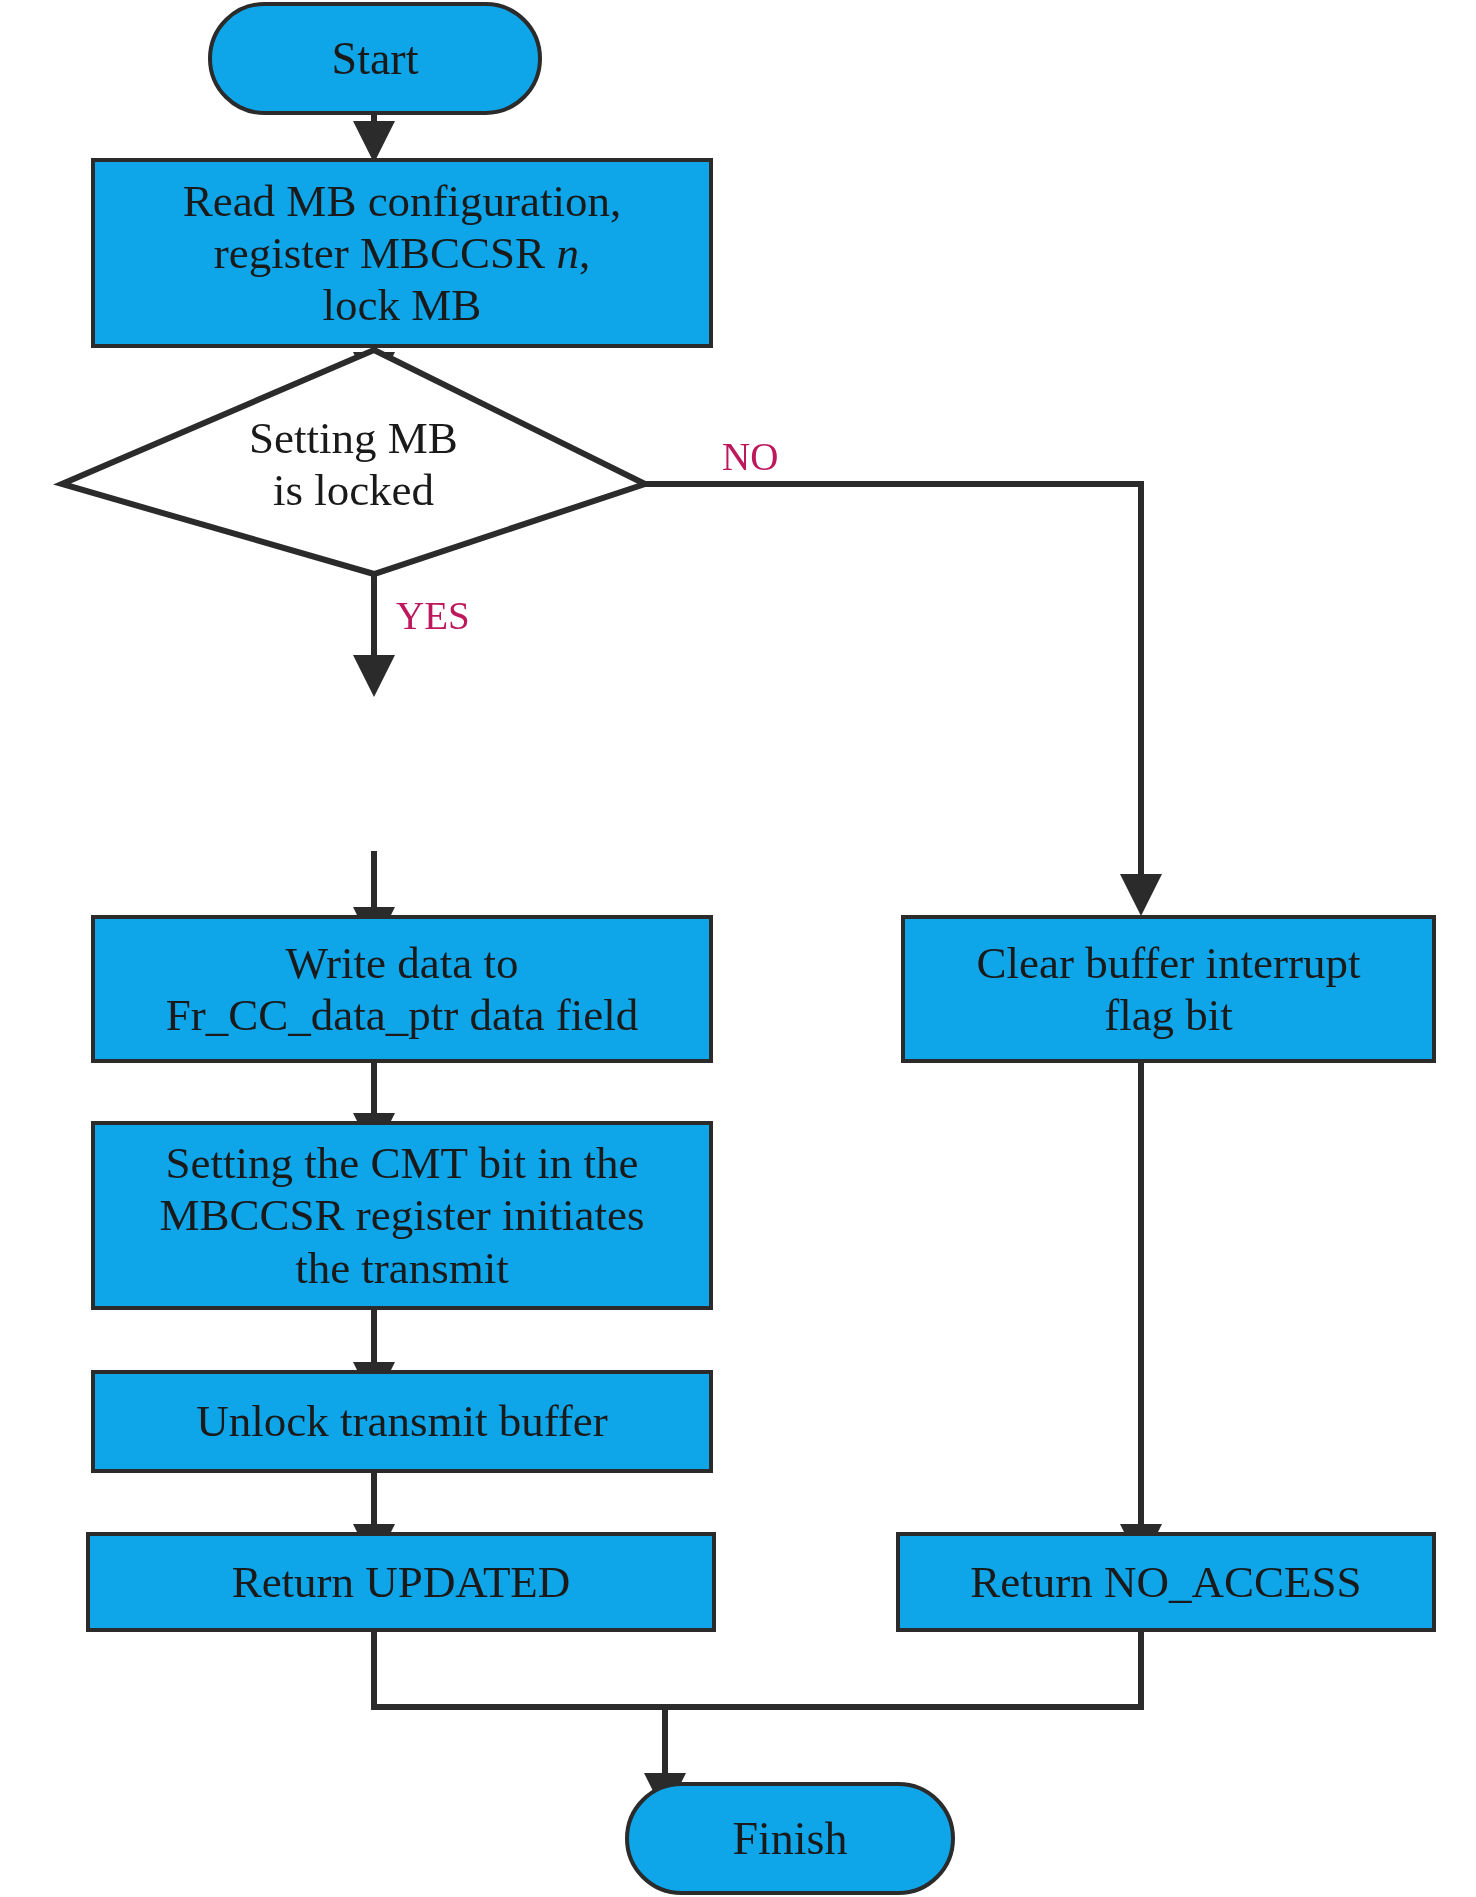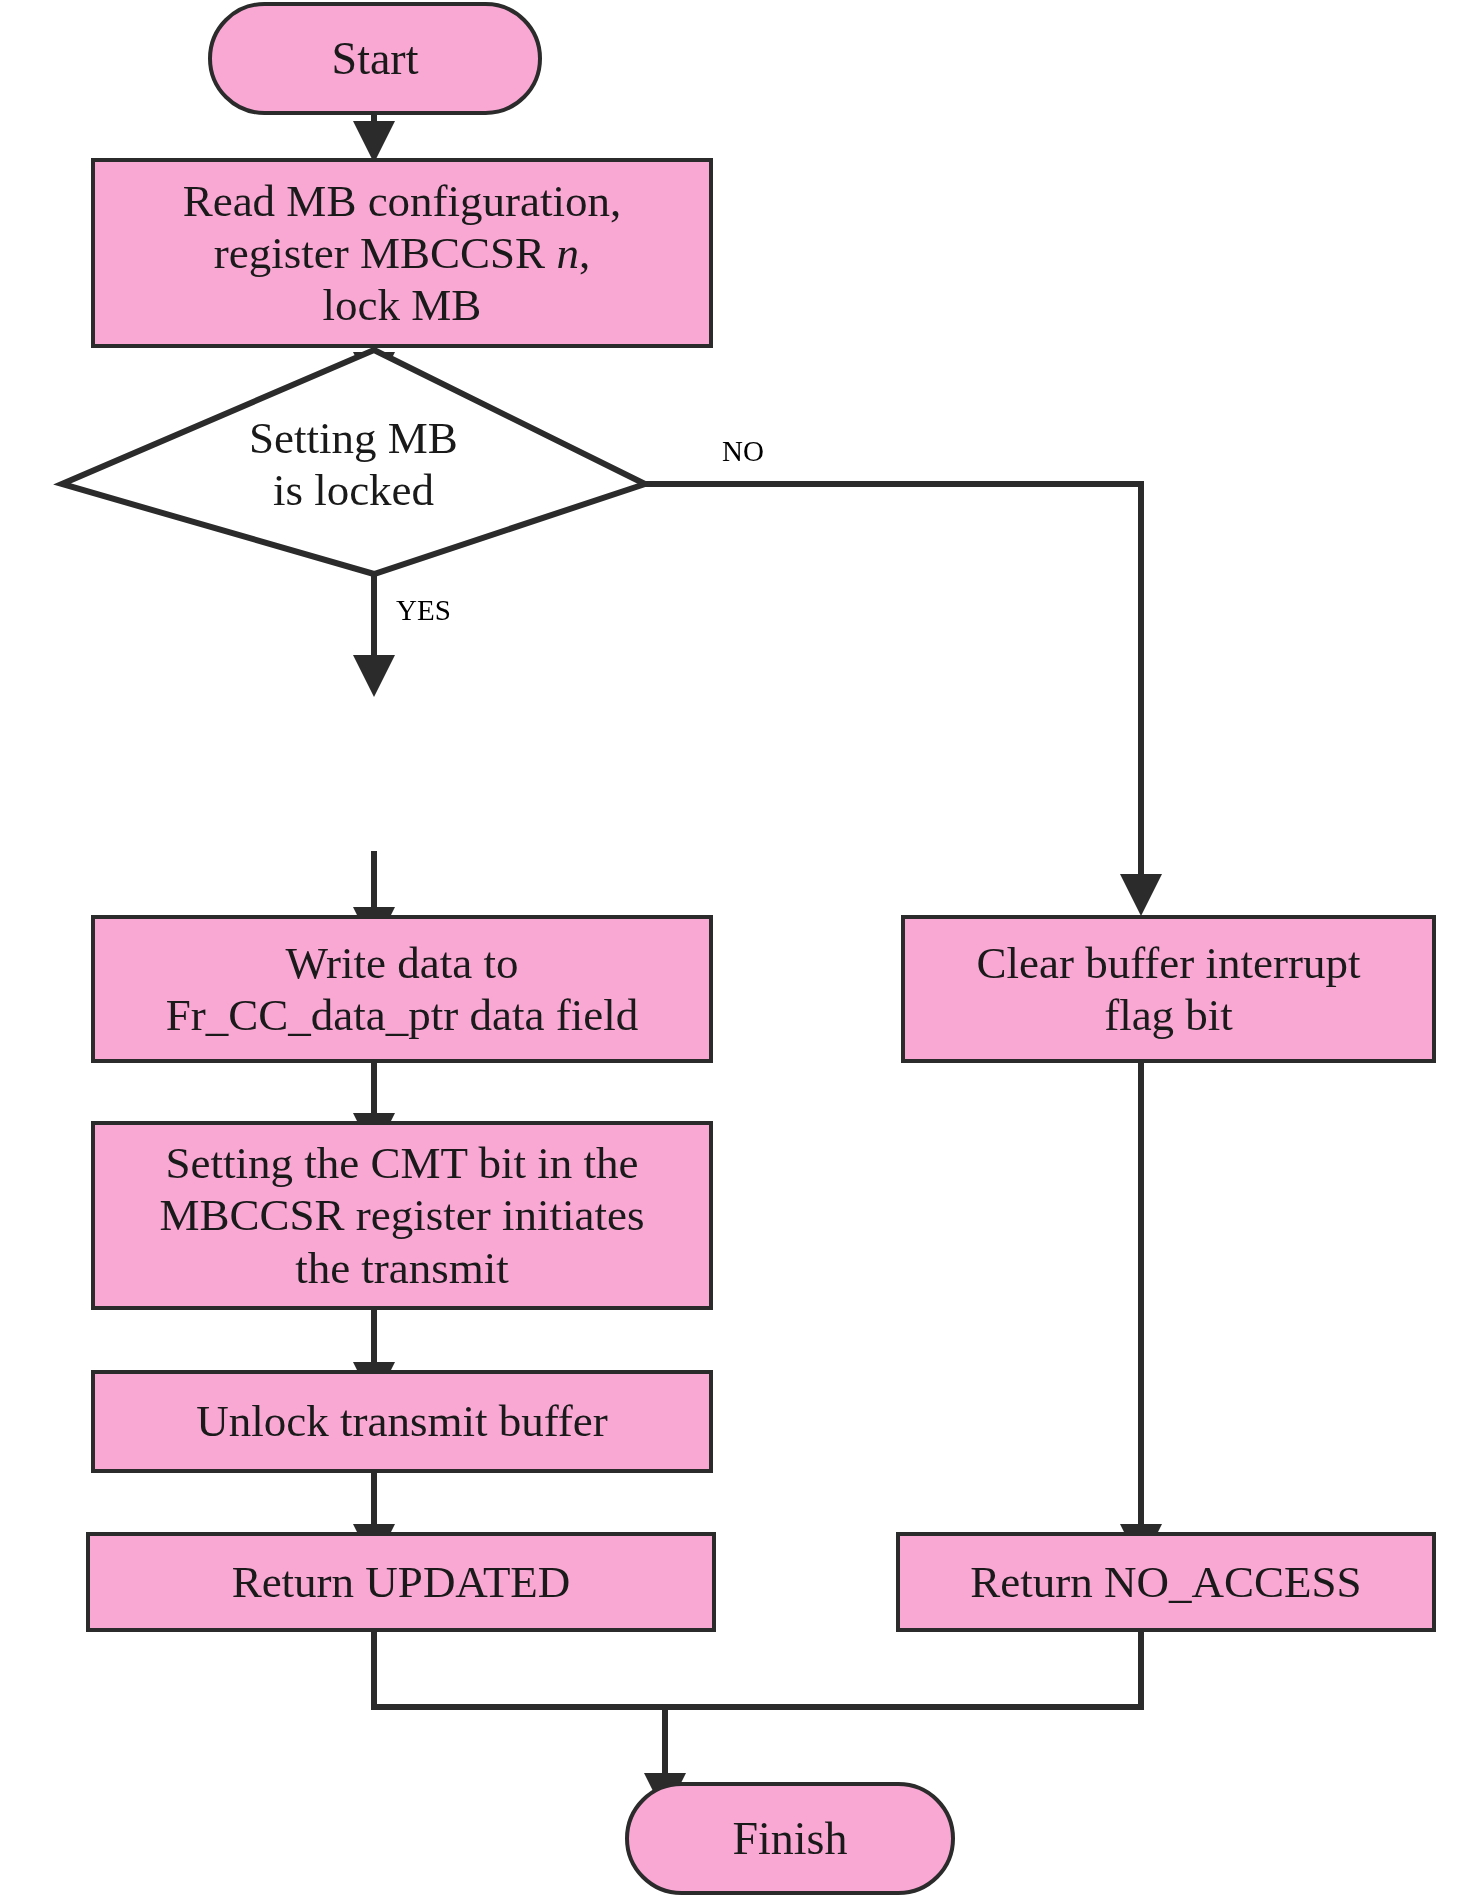--- a/index.html
+++ b/index.html
@@ -24,43 +24,43 @@
     height: 1897px;
     pointer-events: none;
   }
   .node {
     position: absolute;
     box-sizing: border-box;
     display: flex;
     align-items: center;
     justify-content: center;
     text-align: center;
-    background: #f9a8d4;
+    background: #0ea5e9;
   }
   .rect {
     border: 4px solid #2b2b2b;
     margin-left: 28px;
   }
   .terminal {
     border: 4px solid #2b2b2b;
     border-radius: 58px;
   }
   .node .txt {
     display: block;
     line-height: 1.16;
     white-space: pre-line;
     padding: 0 6px;
   }
   .f46 { font-size: 46px; }
   .f45 { font-size: 45px; }
   .decision-label {
     position: absolute;
-    font-size: 29px;
+    font-size: 39px;
     line-height: 1;
-    color: #000000;
+    color: #be185d;
     background: transparent;
     white-space: nowrap;
   }
   .diamond-wrap {
     position: absolute;
   }
   .diamond-text {
     position: absolute;
     left: 0;
     top: 0;

